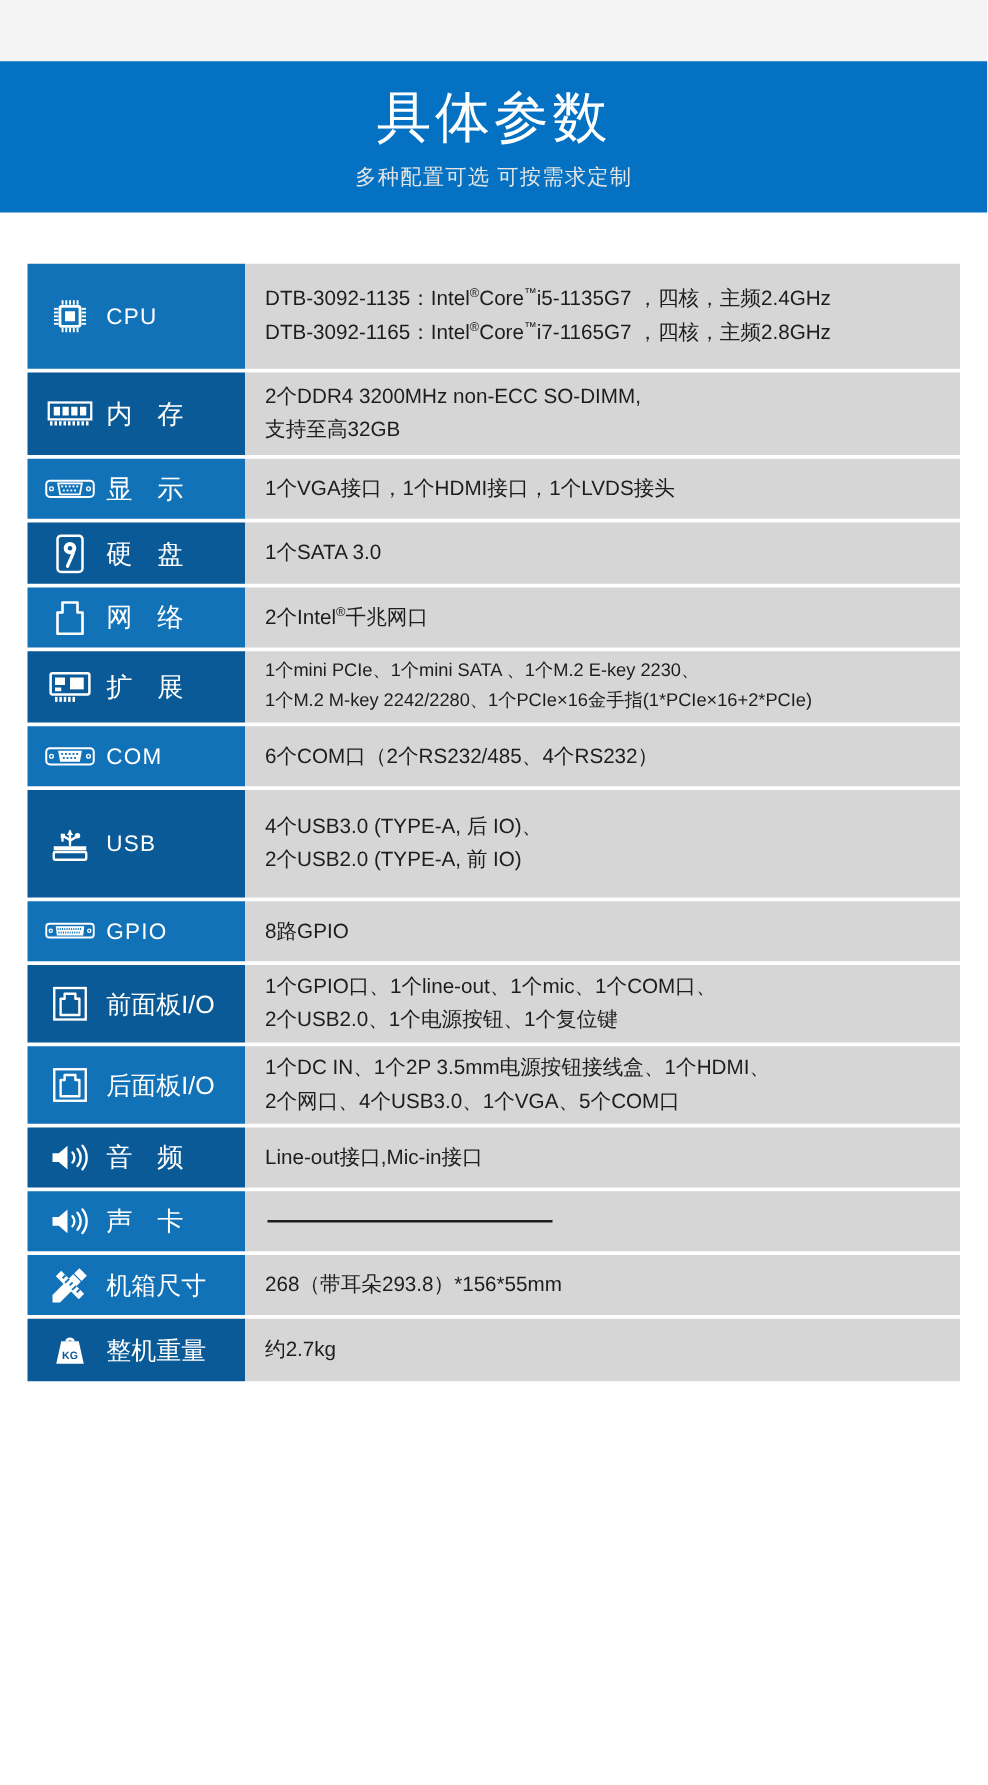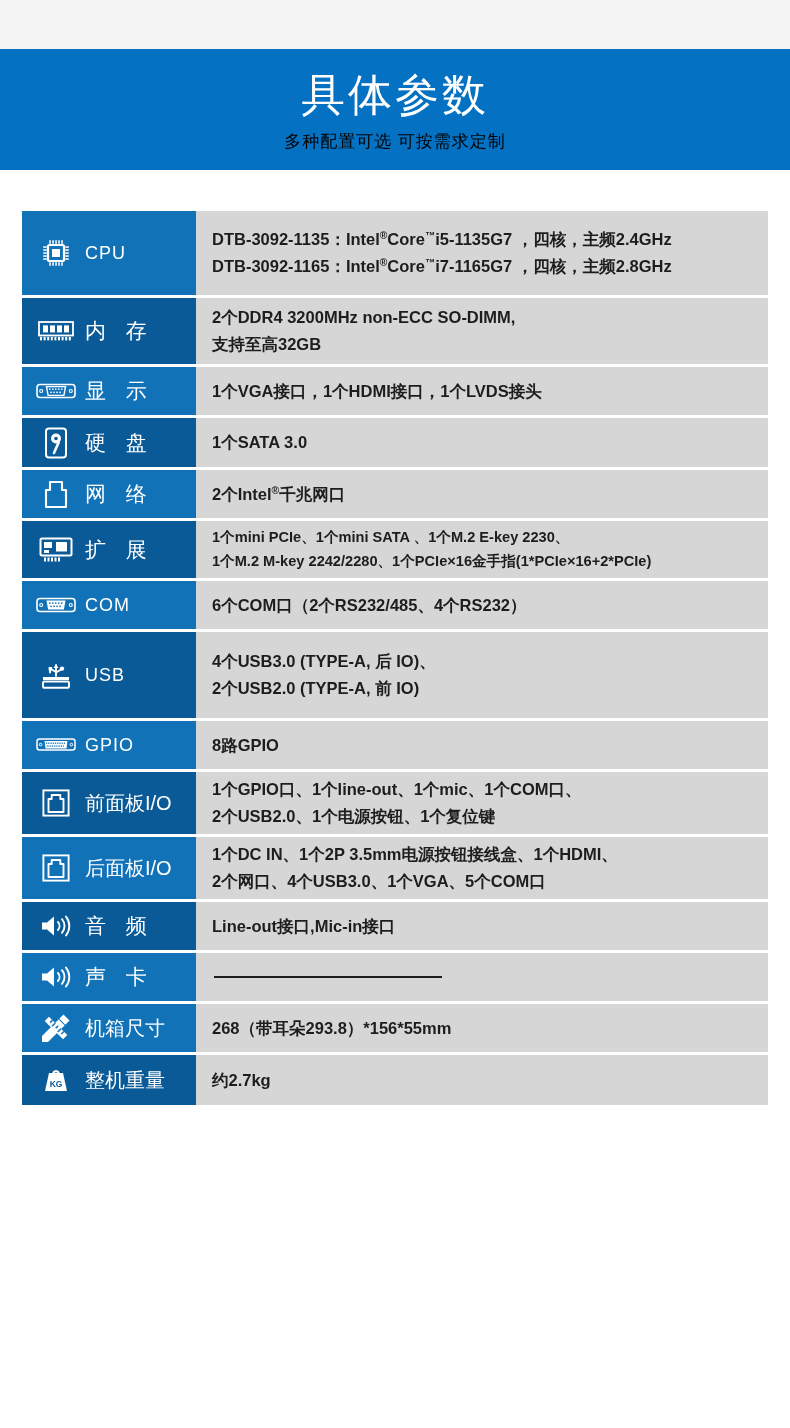--- a/index.html
+++ b/index.html
@@ -39,21 +39,21 @@
     padding-top: 4px;
   }
   .banner-title {
     color: #ffffff;
     font-size: 44px;
     font-weight: 400;
     letter-spacing: 3px;
     line-height: 1.15;
   }
   .banner-sub {
-    color: #000000;
+    color: #e5e5e5;
     font-size: 17px;
     font-weight: 400;
     letter-spacing: 1px;
     margin-top: 9px;
     text-align: center;
   }
 
   
   .table-wrap {
     margin: 41px 22px 0 22px;
@@ -103,21 +103,21 @@
     flex: 1 1 auto;
     background: #d6d6d6;
     color: #1d1d1d;
     display: flex;
     flex-direction: column;
     justify-content: center;
     padding: 6px 0 6px 16px;
     font-size: 16.5px;
     line-height: 1.62;
   }
-  .value-cell .line { white-space: nowrap; font-weight: bold; }
+  .value-cell .line { white-space: nowrap; }
   .value-cell.small  { font-size: 14.6px; line-height: 1.6; }
 
   sup.reg {
     font-size: 0.62em;
     vertical-align: super;
     line-height: 0;
   }
 
   
   .dash-rule {

